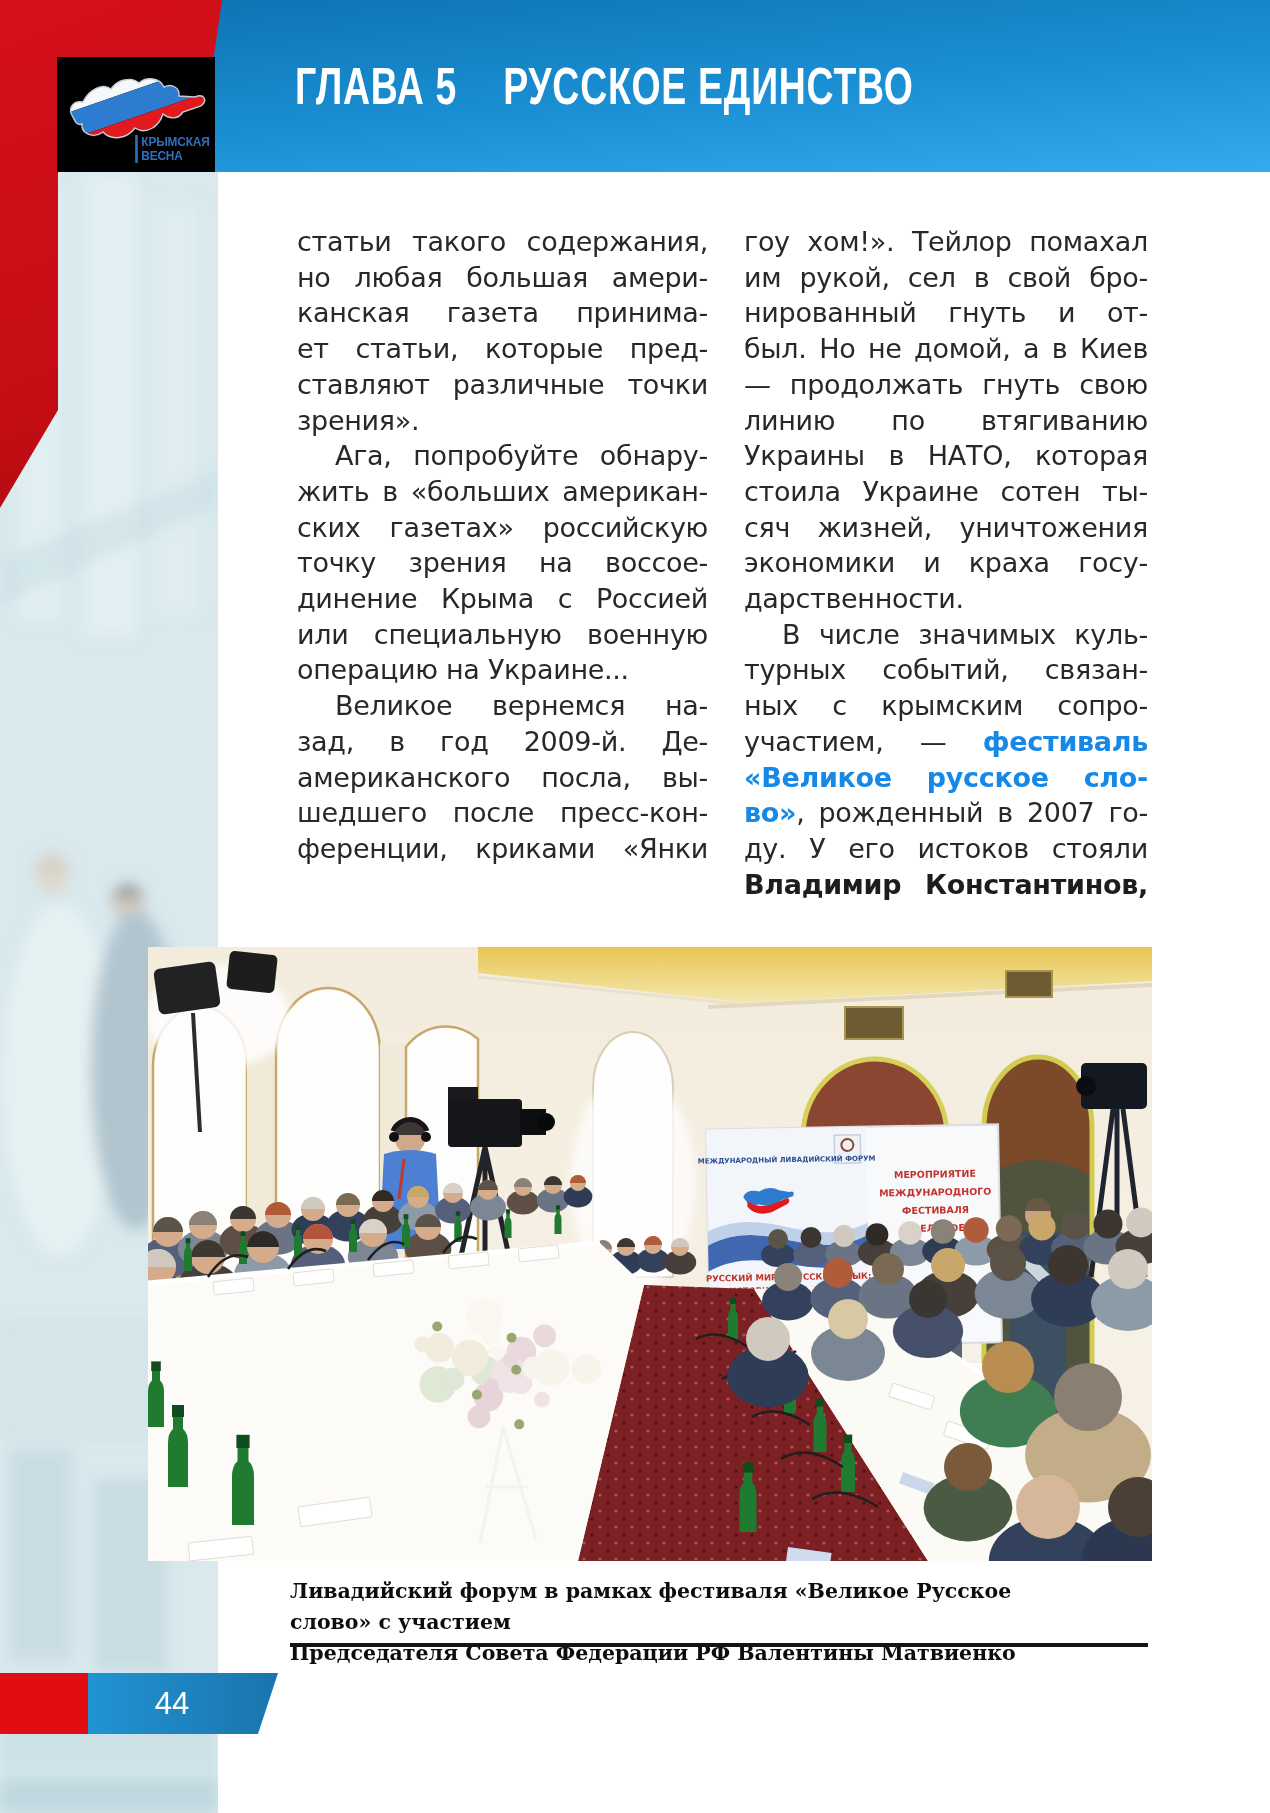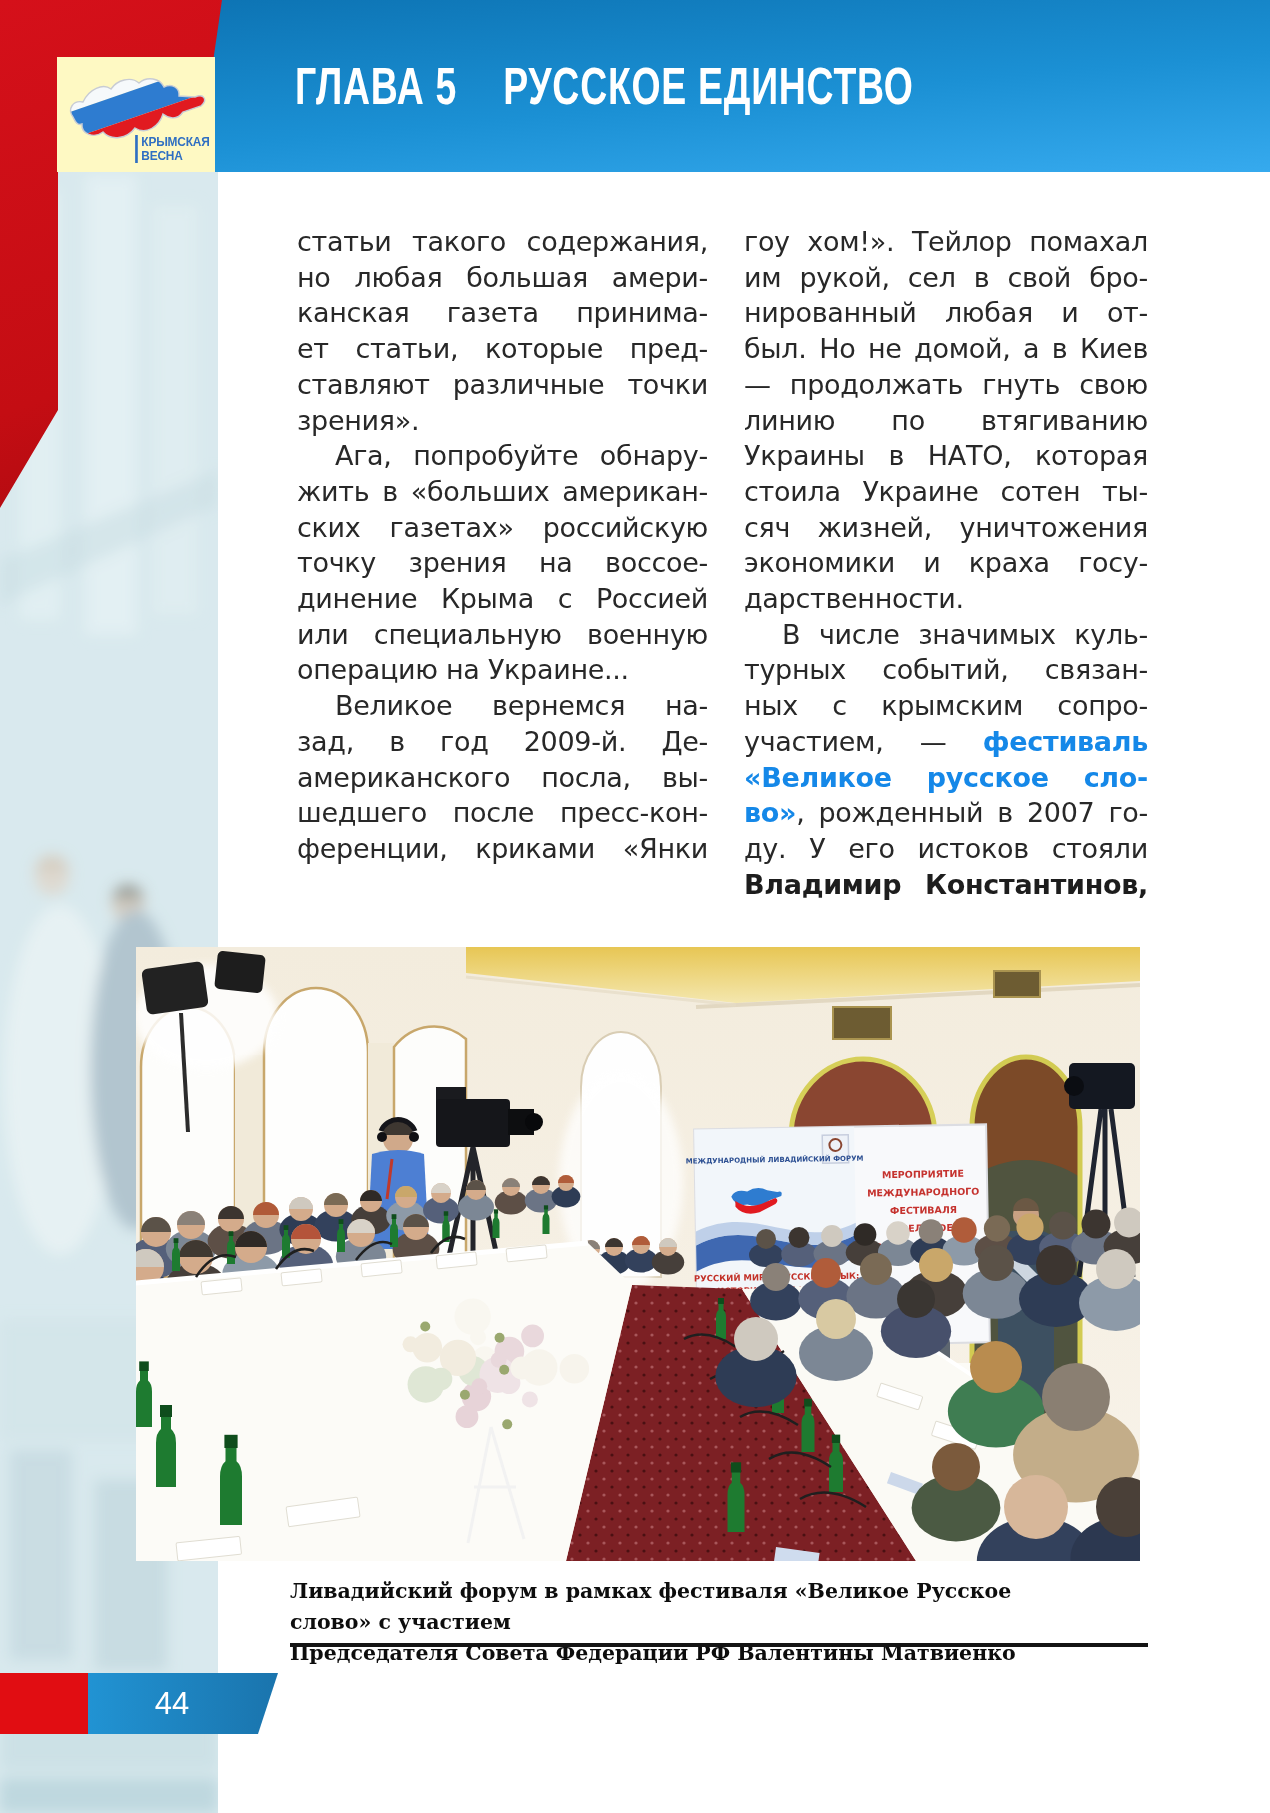--- a/index.html
+++ b/index.html
@@ -14,37 +14,37 @@
     clip-path:polygon(0 0,230px 0,197px 172px,58px 172px,58px 410px,0 508px);}
   
   .header-band{position:absolute;left:197px;top:0;width:1073px;height:172px;z-index:4;
     background:linear-gradient(175deg,#0d74b4 0%,#1b90d4 55%,#36aaee 100%);
     clip-path:polygon(25px 0,100% 0,100% 100%,0 100%);}
   .title-row{position:absolute;left:98px;top:0;height:172px;display:flex;align-items:center;
     gap:64px;transform:scaleX(.72);transform-origin:left center;}
   .title-row span{font-family:"Liberation Sans",sans-serif;font-weight:700;font-size:52px;
     color:#fff;letter-spacing:1px;white-space:nowrap;}
   
-  .logo-box{position:absolute;left:57px;top:57px;width:158px;height:115px;background:#fef9c3;z-index:5;}
+  .logo-box{position:absolute;left:57px;top:57px;width:158px;height:115px;background:#000000;z-index:5;}
   .logo-box svg{position:absolute;left:2px;top:6px;}
   .logo-text{position:absolute;right:5px;bottom:9px;border-left:3px solid #2f6fc2;padding-left:4px;
     font-family:"Liberation Sans",sans-serif;font-weight:700;font-size:13.5px;line-height:1.02;
     color:#2f6fc2;transform:scaleX(.88);transform-origin:right center;letter-spacing:-.2px;}
   
   .col{position:absolute;top:224px;z-index:2;}
   #col1{left:297px;width:411px;}
   #col2{left:744px;width:404px;}
   .ln{line-height:35.7px;font-size:27px;color:#282828;letter-spacing:-.3px;
       text-align:justify;text-align-last:left;}
   .ln.j{text-align-last:justify;}
   .ln.ind{padding-left:38px;}
   .seg-link{color:#1588e8;font-weight:700;}
   .seg-bold{color:#1d1d1d;font-weight:700;}
   
-  .photo{position:absolute;left:136px;top:947px;width:1004px;height:614px;z-index:6;text-align:center;}
+  .photo{position:absolute;left:148px;top:947px;width:1004px;height:614px;z-index:6;text-align:center;}
   .photo svg{display:block;width:100%;height:100%;}
   
   .caption{position:absolute;left:290px;top:1576px;width:770px;z-index:2;
     font-family:"DejaVu Serif",serif;font-weight:700;
     font-size:20.5px;line-height:31px;color:#0d0d0d;}
   .rule{position:absolute;left:290px;top:1643px;width:858px;height:4px;background:#141414;z-index:2;}
   
   .badge-red{position:absolute;left:0;top:1673px;width:88px;height:61px;background:#e10d12;z-index:7;}
   .badge-blue{position:absolute;left:88px;top:1673px;width:190px;height:61px;z-index:7;
     background:linear-gradient(90deg,#2193d3,#1a74ad);
@@ -138,21 +138,21 @@
       <div class="ln"><span>операцию на Украине...</span></div>
       <div class="ln j ind"><span>Великое вернемся на-</span></div>
       <div class="ln j"><span>зад, в год 2009-й. Де-</span></div>
       <div class="ln j"><span>американского посла, вы-</span></div>
       <div class="ln j"><span>шедшего после пресс-кон-</span></div>
       <div class="ln j"><span>ференции, криками «Янки</span></div>
     </div>
   <div class="col" id="col2">
       <div class="ln j"><span>гоу хом!». Тейлор помахал</span></div>
       <div class="ln j"><span>им рукой, сел в свой бро-</span></div>
-      <div class="ln j"><span>нированный любая и от-</span></div>
+      <div class="ln j"><span>нированный гнуть и от-</span></div>
       <div class="ln j"><span>был. Но не домой, а в Киев</span></div>
       <div class="ln j"><span>— продолжать гнуть свою</span></div>
       <div class="ln j"><span>линию по втягиванию</span></div>
       <div class="ln j"><span>Украины в НАТО, которая</span></div>
       <div class="ln j"><span>стоила Украине сотен ты-</span></div>
       <div class="ln j"><span>сяч жизней, уничтожения</span></div>
       <div class="ln j"><span>экономики и краха госу-</span></div>
       <div class="ln"><span>дарственности.</span></div>
       <div class="ln j ind"><span>В числе значимых куль-</span></div>
       <div class="ln j"><span>турных событий, связан-</span></div>

